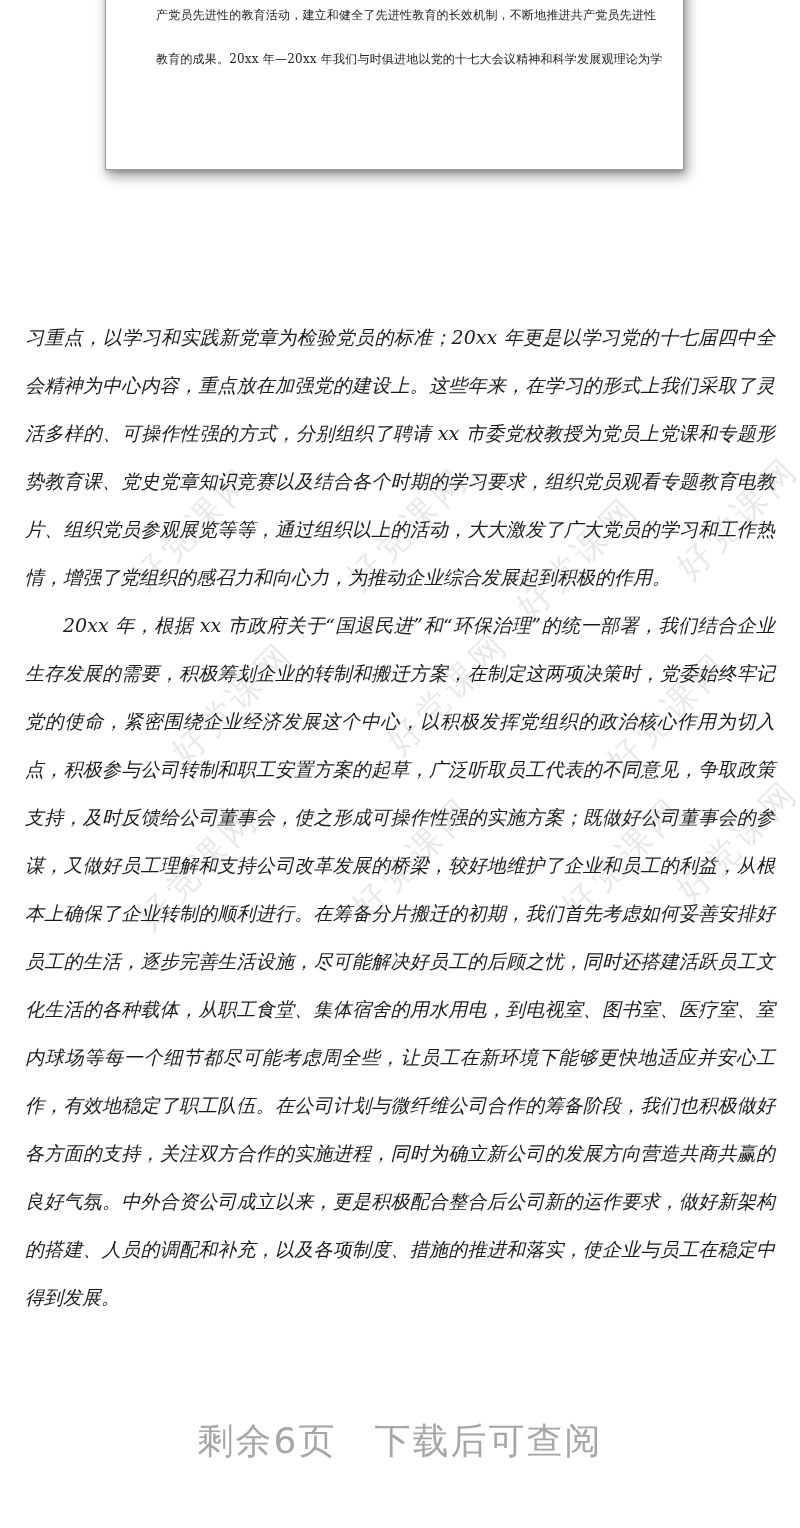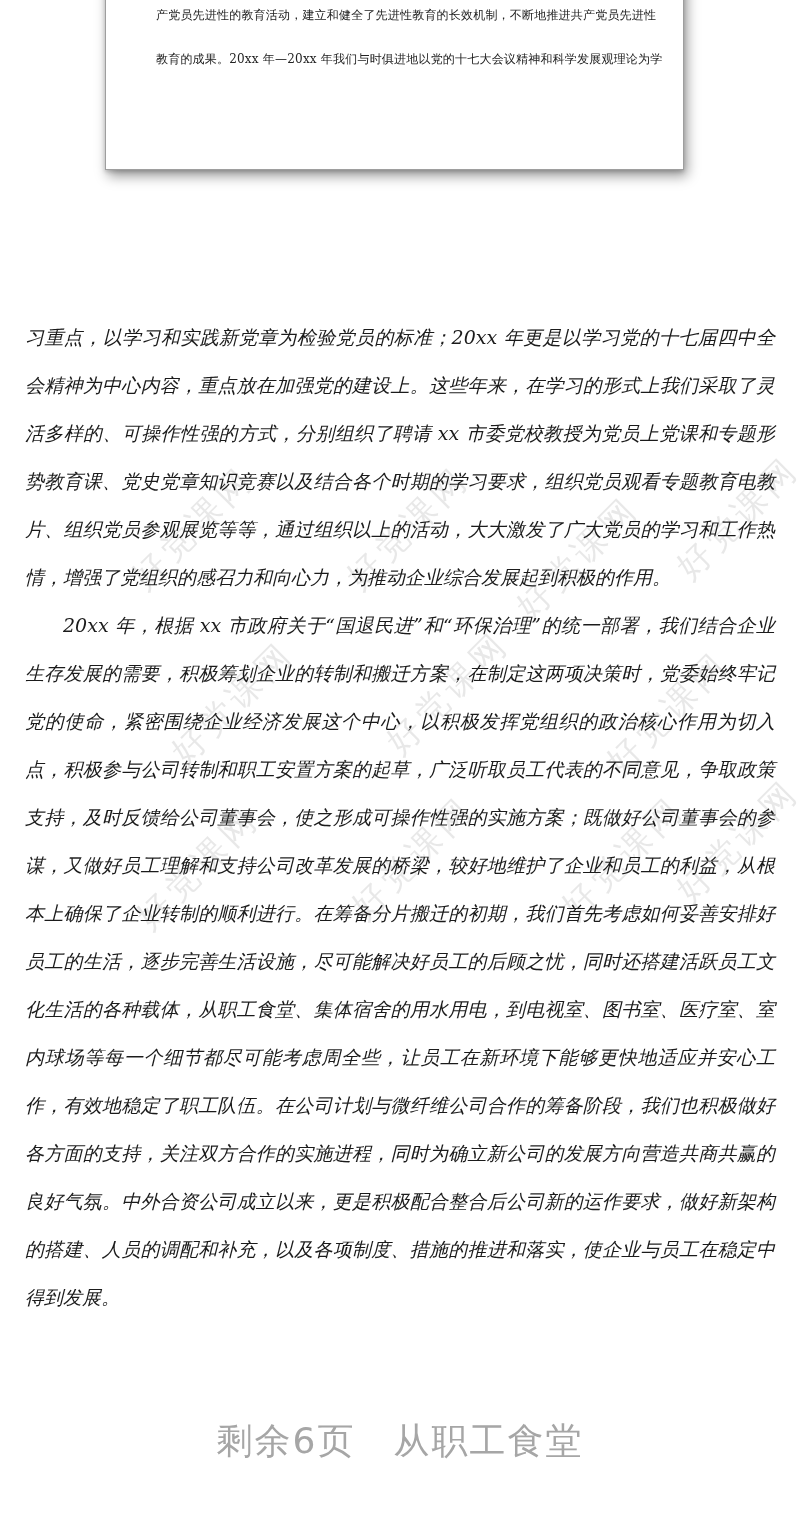--- a/index.html
+++ b/index.html
@@ -82,16 +82,16 @@
       <span class="wm" style="left: 545px; top: 835px; opacity: 0.085;">好党课网</span>
       <span class="wm" style="left: 660px; top: 818px; opacity: 0.085;">好党课网</span>
     </div>
 
   <div class="doc-body" id="doc-body">
       <p class="para">习重点，以学习和实践新党章为检验党员的标准；20xx 年更是以学习党的十七届四中全会精神为中心内容，重点放在加强党的建设上。这些年来，在学习的形式上我们采取了灵活多样的、可操作性强的方式，分别组织了聘请 xx 市委党校教授为党员上党课和专题形势教育课、党史党章知识竞赛以及结合各个时期的学习要求，组织党员观看专题教育电教片、组织党员参观展览等等，通过组织以上的活动，大大激发了广大党员的学习和工作热情，增强了党组织的感召力和向心力，为推动企业综合发展起到积极的作用。</p>
       <p class="para indent">20xx 年，根据 xx 市政府关于“国退民进”和“环保治理”的统一部署，我们结合企业生存发展的需要，积极筹划企业的转制和搬迁方案，在制定这两项决策时，党委始终牢记党的使命，紧密围绕企业经济发展这个中心，以积极发挥党组织的政治核心作用为切入点，积极参与公司转制和职工安置方案的起草，广泛听取员工代表的不同意见，争取政策支持，及时反馈给公司董事会，使之形成可操作性强的实施方案；既做好公司董事会的参谋，又做好员工理解和支持公司改革发展的桥梁，较好地维护了企业和员工的利益，从根本上确保了企业转制的顺利进行。在筹备分片搬迁的初期，我们首先考虑如何妥善安排好员工的生活，逐步完善生活设施，尽可能解决好员工的后顾之忧，同时还搭建活跃员工文化生活的各种载体，从职工食堂、集体宿舍的用水用电，到电视室、图书室、医疗室、室内球场等每一个细节都尽可能考虑周全些，让员工在新环境下能够更快地适应并安心工作，有效地稳定了职工队伍。在公司计划与微纤维公司合作的筹备阶段，我们也积极做好各方面的支持，关注双方合作的实施进程，同时为确立新公司的发展方向营造共商共赢的良好气氛。中外合资公司成立以来，更是积极配合整合后公司新的运作要求，做好新架构的搭建、人员的调配和补充，以及各项制度、措施的推进和落实，使企业与员工在稳定中得到发展。</p>
     </div>
 
   <div class="footer-banner" style="color: rgb(166, 166, 166);">
-    <span>剩余6页</span><span class="note">从职工食堂</span>
+    <span>剩余6页</span><span class="note">下载后可查阅</span>
   </div>
 
 </div>
 
 </body></html>

